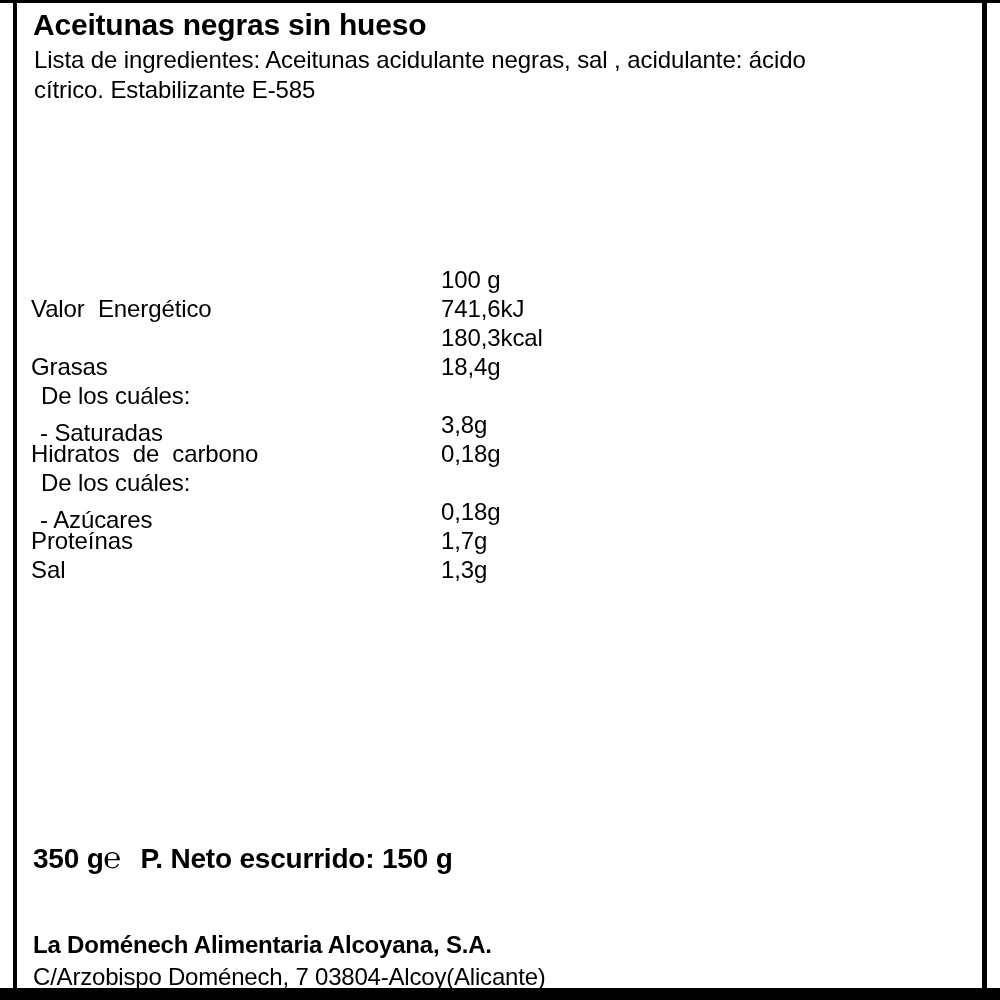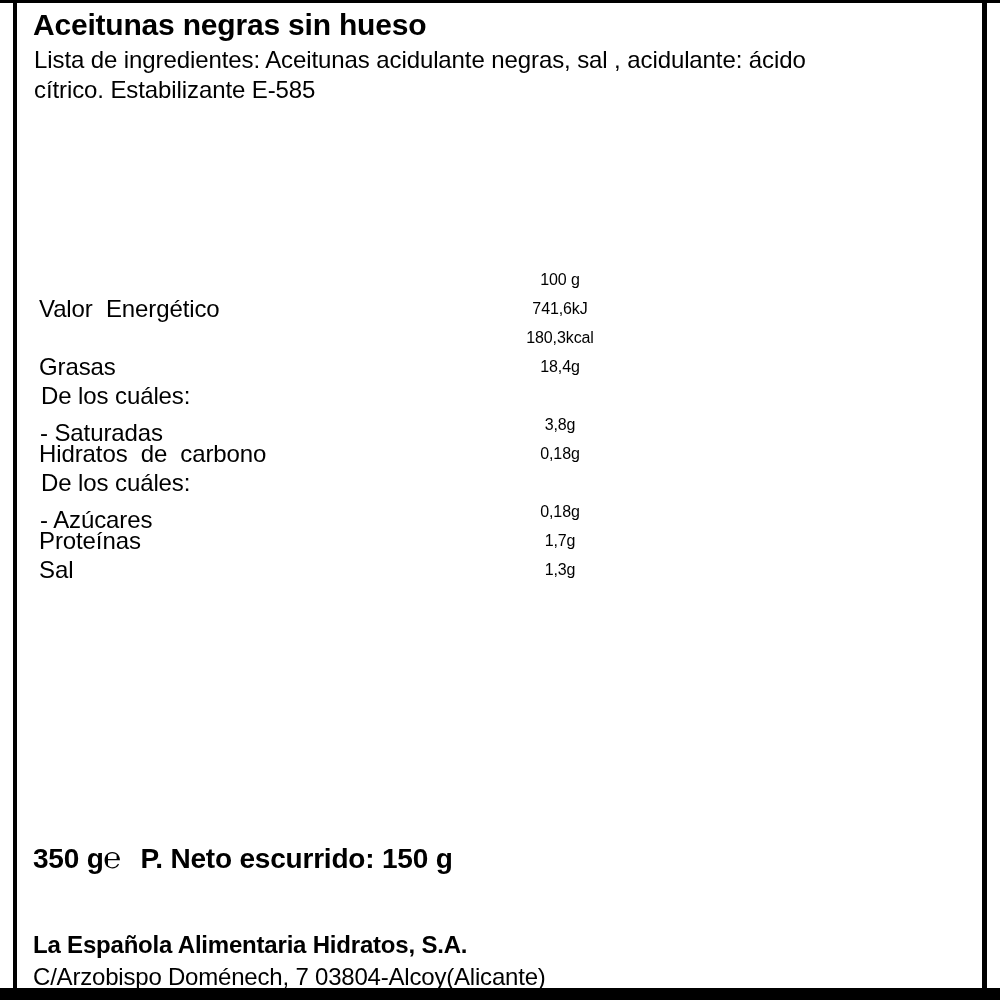--- a/index.html
+++ b/index.html
@@ -101,34 +101,34 @@
     left: 14px;
     top: 262px;
     width: 620px;
   }
   .nrow {
     position: relative;
     height: 29px;
   }
   .nlabel {
     position: absolute;
-    left: 8px;
+    left: 0;
     top: 0;
     font-size: 24px;
     line-height: 29px;
     letter-spacing: -0.1px;
     white-space: pre;
   }
   .nvalue {
     position: absolute;
-    left: 424px;
+    left: 410px;
     top: 0;
     width: 210px;
-    text-align: center;
-    font-size: 16px;
+    text-align: left;
+    font-size: 24px;
     line-height: 29px;
     letter-spacing: -0.1px;
     white-space: pre;
   }
   .nlabel.indent1 { left: 10px; }
   .nlabel.indent2 { left: 9px; margin-top: 8px; }
 
   
   #storage-note {
     left: 17px;
@@ -254,17 +254,17 @@
 
     </div>
 
     <div class="abs" id="storage-note">
     </div>
 
     <div class="abs" id="weight-line">
       <span>350 g</span><span class="estimated-sign">℮</span><span class="gap"></span><span>P. Neto escurrido:</span>&nbsp;<span>150 g</span>
     </div>
 
-    <div class="abs" id="manufacturer-name">La Española Alimentaria Hidratos, S.A.</div>
+    <div class="abs" id="manufacturer-name">La Doménech Alimentaria Alcoyana, S.A.</div>
     <div class="abs" id="manufacturer-address">C/Arzobispo Doménech, 7  03804-Alcoy(Alicante)</div>
 
   </div>
 </div>
 
 </body></html>

